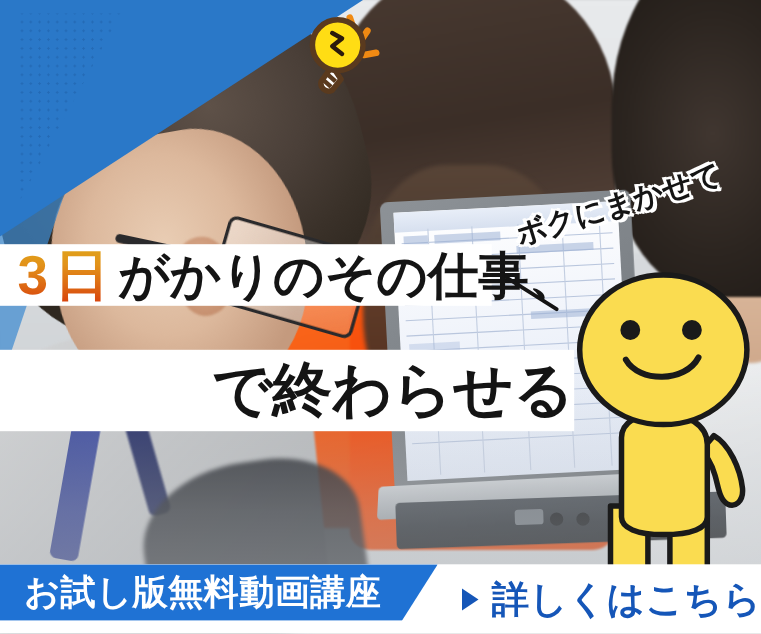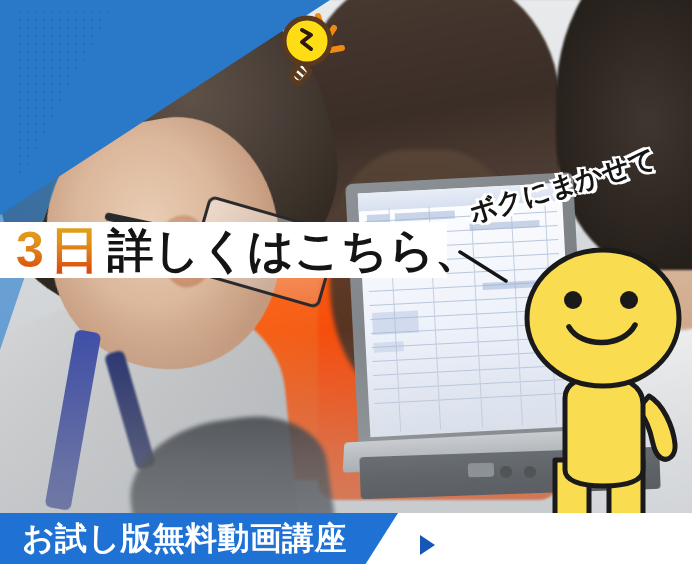--- a/index.html
+++ b/index.html
@@ -366,23 +366,27 @@
       <line x1="38" y1="58" x2="47" y2="66" stroke="#5a3a1e" stroke-width="4"></line>
       <line x1="35" y1="64" x2="43" y2="71" stroke="#5a3a1e" stroke-width="4"></line>
       <circle cx="49" cy="33" r="23" fill="#ffdd14" stroke="#5a3a1e" stroke-width="5"></circle>
       <path d="M44 22 L53 27 L44 34 L53 41" fill="none" stroke="#2b1a0c" stroke-width="4" stroke-linejoin="round" stroke-linecap="round"></path>
     </svg>
   </div>
 
   <div class="line line1">
     <span class="num n1">3</span>
       <span class="num n1" style="padding-left:0">日</span>
-      <span class="t-blk">詳しくはこちら、</span>
-  </div>
-
+      <span class="t-blk">がかりのその仕事、</span>
+  </div>
+
+  <div class="line line2">
+    <span class="spacer"></span>
+      <span class="t-blk">で終わらせる</span>
+  </div>
 
 
   <div class="speech">ボクにまかせて</div>
   <div class="leader">
     <svg viewBox="0 0 52 34" width="52" height="34">
       <line x1="2" y1="2" x2="48" y2="31" stroke="#141414" stroke-width="3.5" stroke-linecap="round"></line>
     </svg>
   </div>
 
   <div class="mascot">
@@ -412,16 +416,17 @@
       <path d="M72 99 C84 120 126 120 138 97" fill="none" stroke="#1a1a1a" stroke-width="5.5" stroke-linecap="round"></path>
     </svg>
   </div>
 
   <div class="ctabar">
     <div class="cta-left">
       <span class="cta-left-label">お試し版無料動画講座</span>
     </div>
     <div class="cta-right">
       <span class="cta-arrow"></span>
+      <span class="cta-right-label">詳しくはこちら</span>
     </div>
   </div>
 
 </div>
 
 </body></html>

